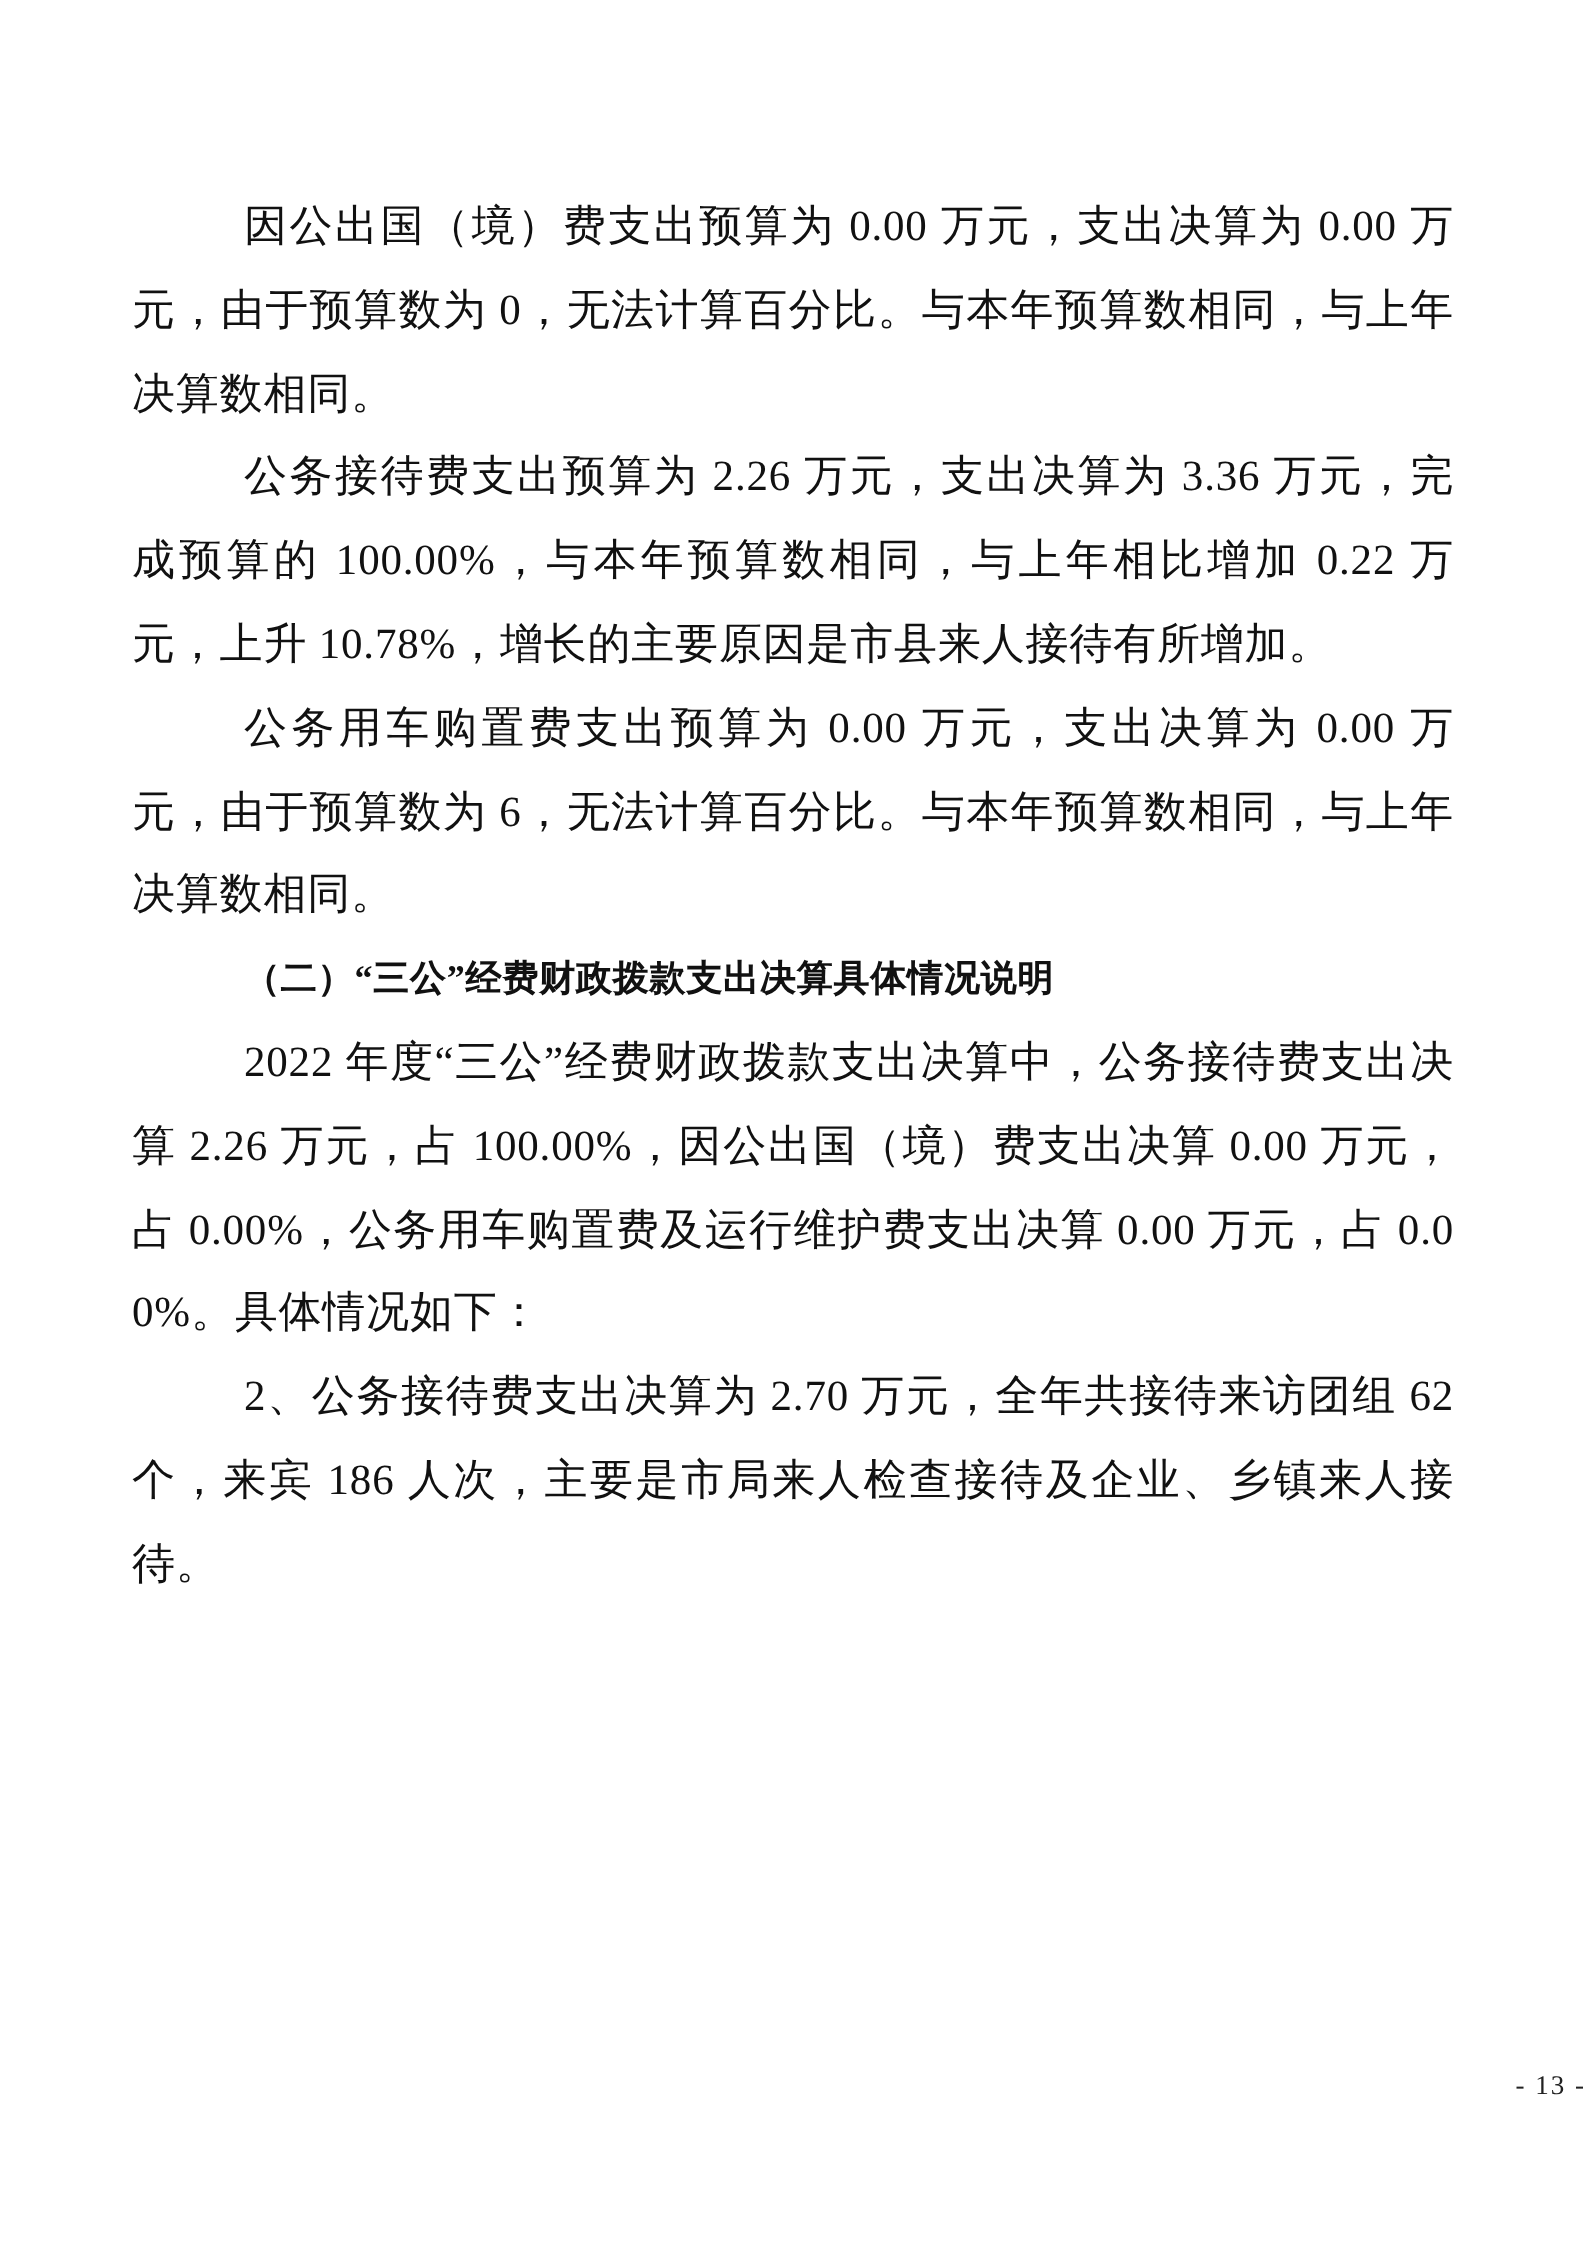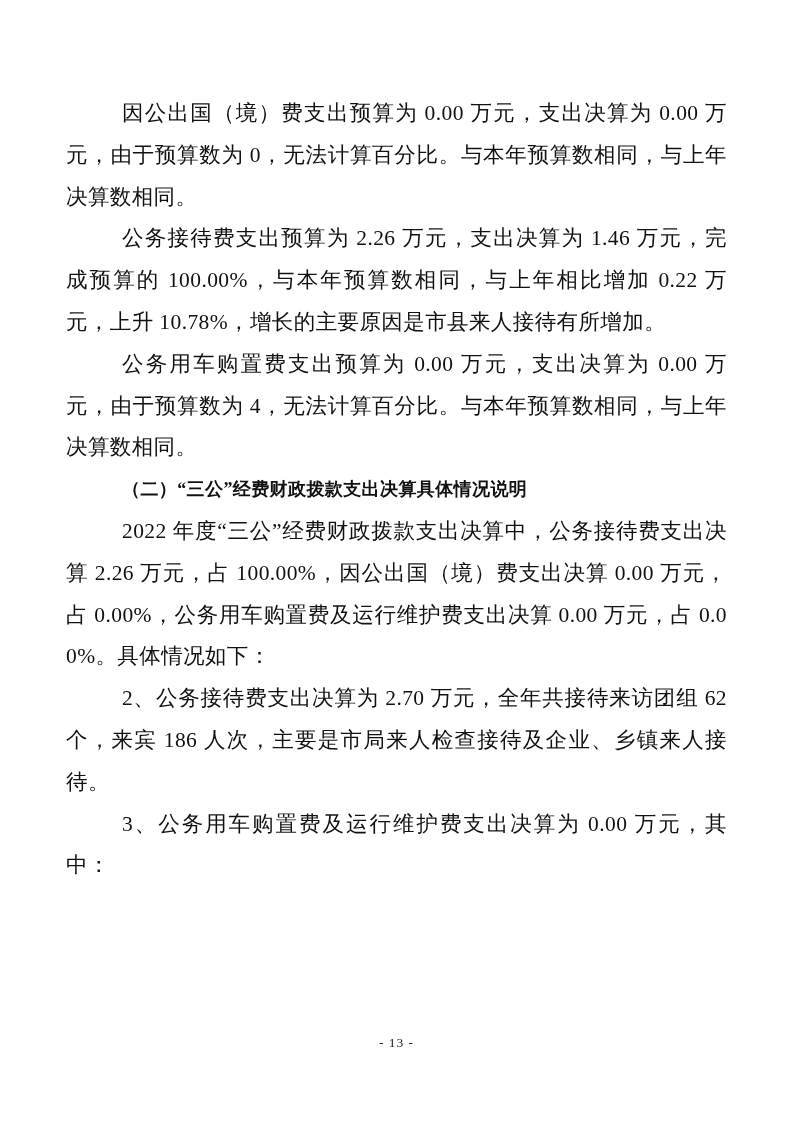--- a/index.html
+++ b/index.html
@@ -41,33 +41,32 @@
     letter-spacing: 0.4px;
     font-weight: bold;
     text-indent: 56px;
     word-break: break-all;
   }
   .page-footer {
     position: absolute;
     top: 1035px;
     left: 0;
     width: 100%;
-    text-align: center;
+    text-align: right;
     font-size: 13.5px;
     letter-spacing: 1px;
     color: #222222;
   }
 </style>
 </head>
 <body>
 
 <div class="page">
   <div class="content">
     <p class="para">因公出国（境）费支出预算为 0.00 万元，支出决算为 0.00 万元，由于预算数为 0，无法计算百分比。与本年预算数相同，与上年决算数相同。</p>
-    <p class="para">公务接待费支出预算为 2.26 万元，支出决算为 1.46 万元，完成预算的 100.00%，与本年预算数相同，与上年相比增加 0.22 万元，上升 10.78%，增长的主要原因是市县来人接待有所增加。</p>
-    <p class="para">公务用车购置费支出预算为 0.00 万元，支出决算为 0.00 万元，由于预算数为 4，无法计算百分比。与本年预算数相同，与上年决算数相同。</p>
+    <p class="para">公务接待费支出预算为 2.26 万元，支出决算为 3.36 万元，完成预算的 100.00%，与本年预算数相同，与上年相比增加 0.22 万元，上升 10.78%，增长的主要原因是市县来人接待有所增加。</p>
+    <p class="para">公务用车购置费支出预算为 0.00 万元，支出决算为 0.00 万元，由于预算数为 6，无法计算百分比。与本年预算数相同，与上年决算数相同。</p>
     <h2 class="heading">（二）“三公”经费财政拨款支出决算具体情况说明</h2>
     <p class="para">2022 年度“三公”经费财政拨款支出决算中，公务接待费支出决算 2.26 万元，占 100.00%，因公出国（境）费支出决算 0.00 万元，占 0.00%，公务用车购置费及运行维护费支出决算 0.00 万元，占 0.00%。具体情况如下：</p>
     <p class="para">2、公务接待费支出决算为 2.70 万元，全年共接待来访团组 62 个，来宾 186 人次，主要是市局来人检查接待及企业、乡镇来人接待。</p>
-    <p class="para">3、公务用车购置费及运行维护费支出决算为 0.00 万元，其中：</p>
   </div>
   <div class="page-footer">- 13 -</div>
 </div>
 
 </body></html>

